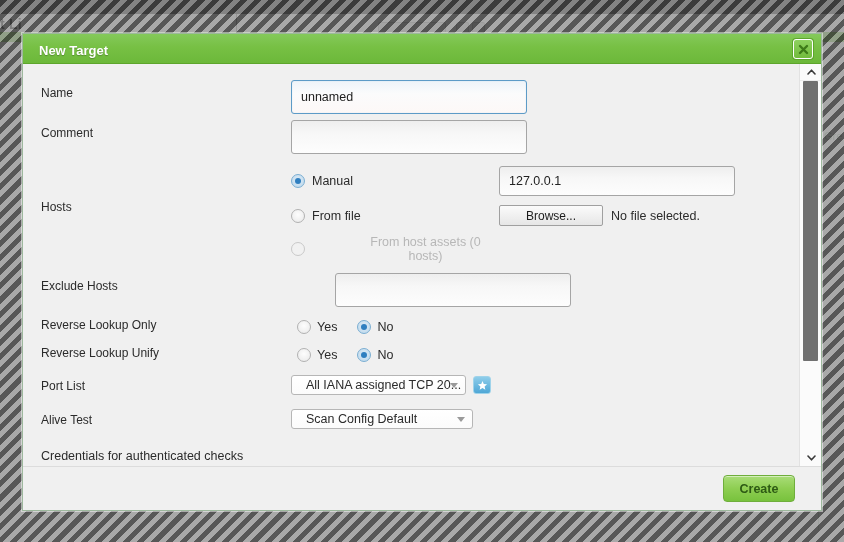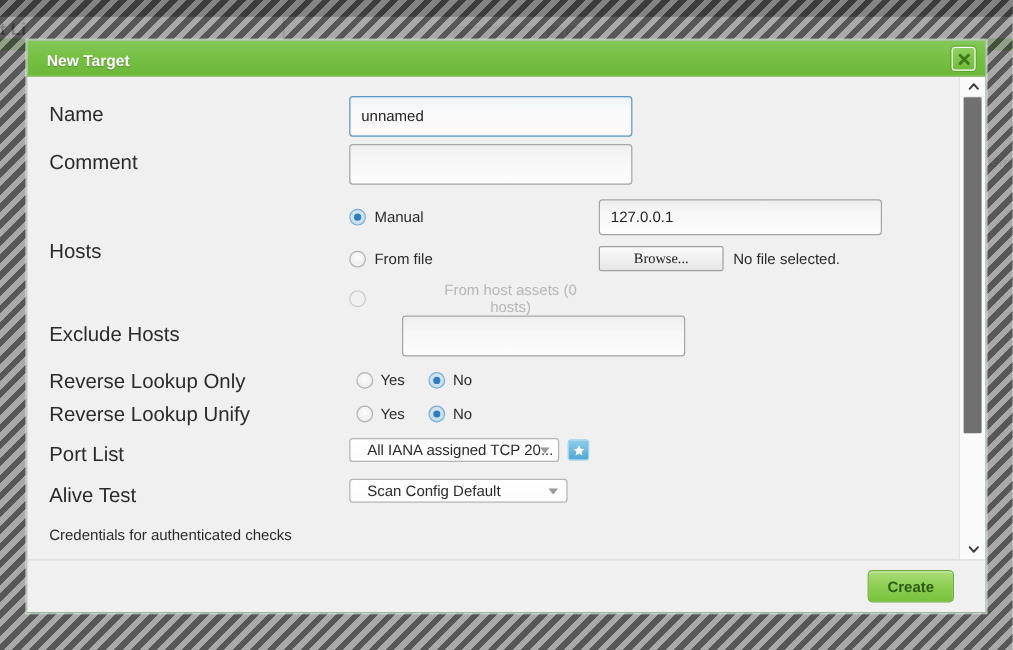--- a/index.html
+++ b/index.html
@@ -126,21 +126,21 @@
   .row {
     display:flex;
     align-items:flex-start;
     min-height:28px;
     padding:0 0 0 18px;
   }
   .row-label {
     width:250px;
     flex:0 0 250px;
     color:#2b2b2b;
-    font-size:17px;
+    font-size:12px;
     padding-top:6px;
   }
   .row-field { flex:1 1 auto; }
 
   
   .text-input {
     width:236px; height:34px;
     border:1px solid #a5a5a5;
     border-radius:3px;
     background:linear-gradient(to bottom,#eeeeee 0%,#f7f7f7 38%,#fdfdfd 100%);
@@ -238,21 +238,21 @@
     vertical-align:middle;
   }
 
   
   .browse-btn {
     height:21px;
     min-width:104px;
     border:1px solid #a0a0a0;
     border-radius:2px;
     background:linear-gradient(to bottom,#fbfbfb,#e6e6e6);
-    font-family:Liberation Serif, serif;
+    font-family:Liberation Sans, sans-serif;
     font-size:12px;
     color:#1c1c1c;
     cursor:pointer;
   }
   .nofile {
     font-size:12.5px; color:#2b2b2b; margin-left:8px;
   }
 
   .section-label {
     padding:6px 0 4px 18px;
@@ -387,21 +387,21 @@
             <div style="display:flex; align-items:center; margin-top:4px;">
               <div class="radio-line" style="width:208px;">
                 <span class="radio disabled"></span>
                 <span class="rl-text disabled">From host assets (0 hosts)</span>
               </div>
             </div>
 
           </div>
         </div>
 
-        <div class="row" style="gap:44px;">
+        <div class="row" style="margin-top:10px;gap:44px;">
           <div class="row-label">Exclude Hosts</div>
           <div class="row-field">
             <input class="text-input" type="text" value="" style="">
           </div>
         </div>
 
         <div class="row" style="margin-top:6px;">
           <div class="row-label" style="padding-top:5px;">Reverse Lookup Only</div>
           <div class="row-field">
             <div class="yesno" style="padding-left:6px;">

